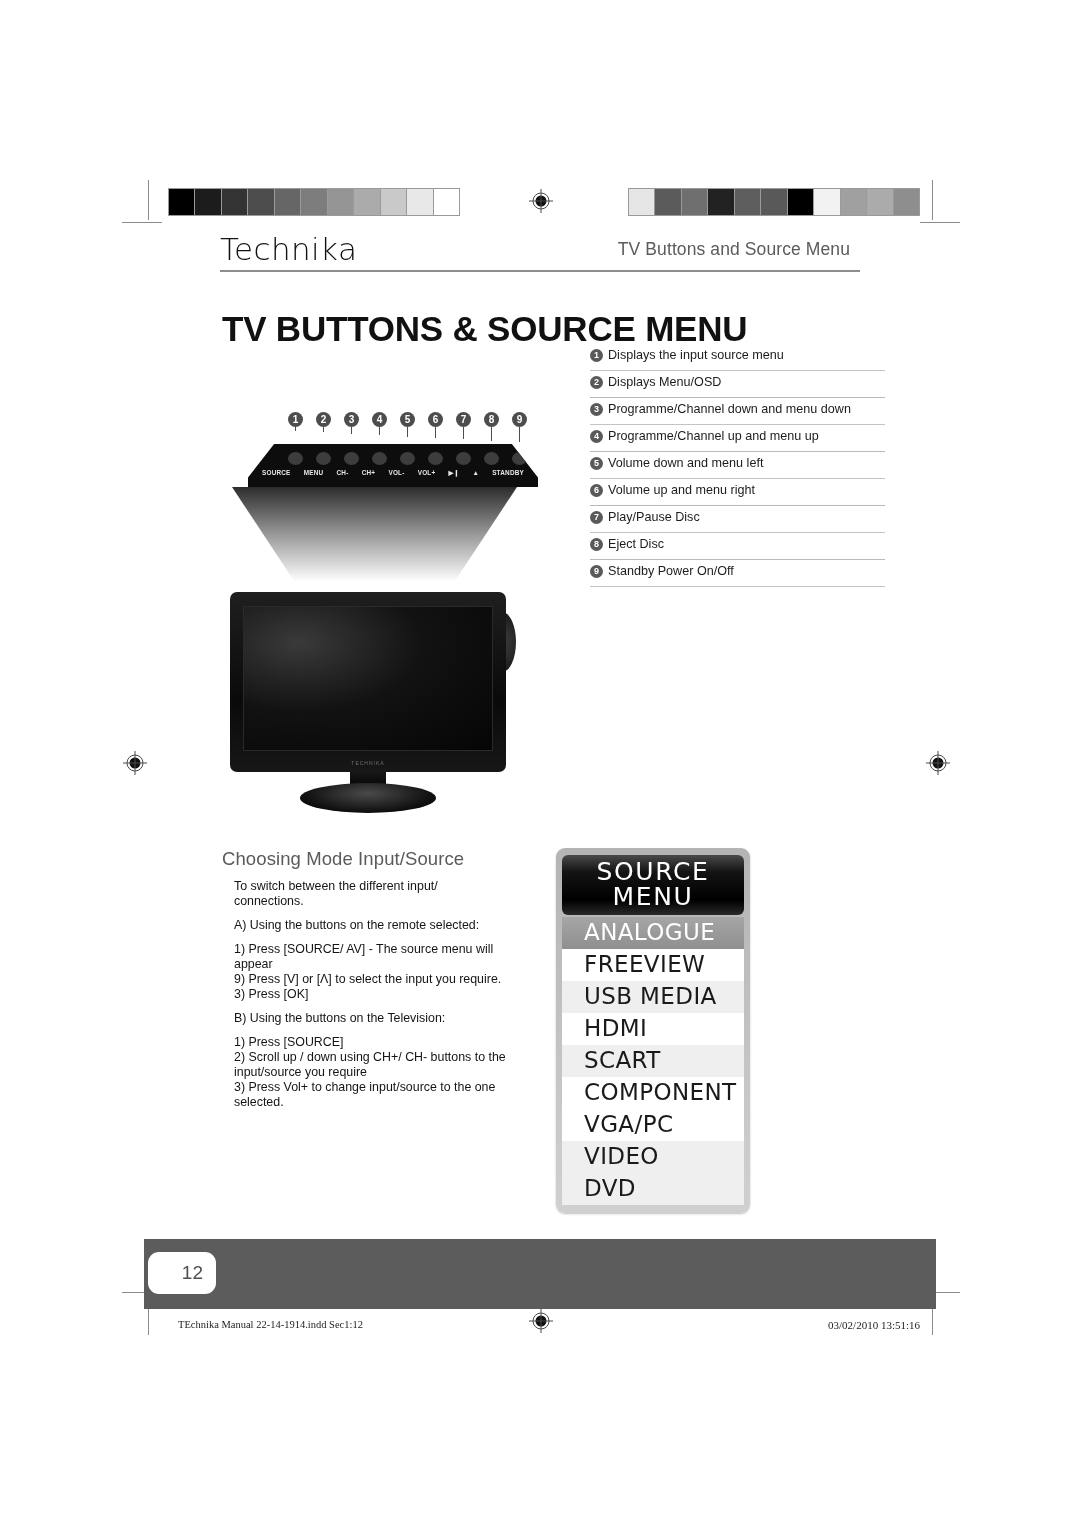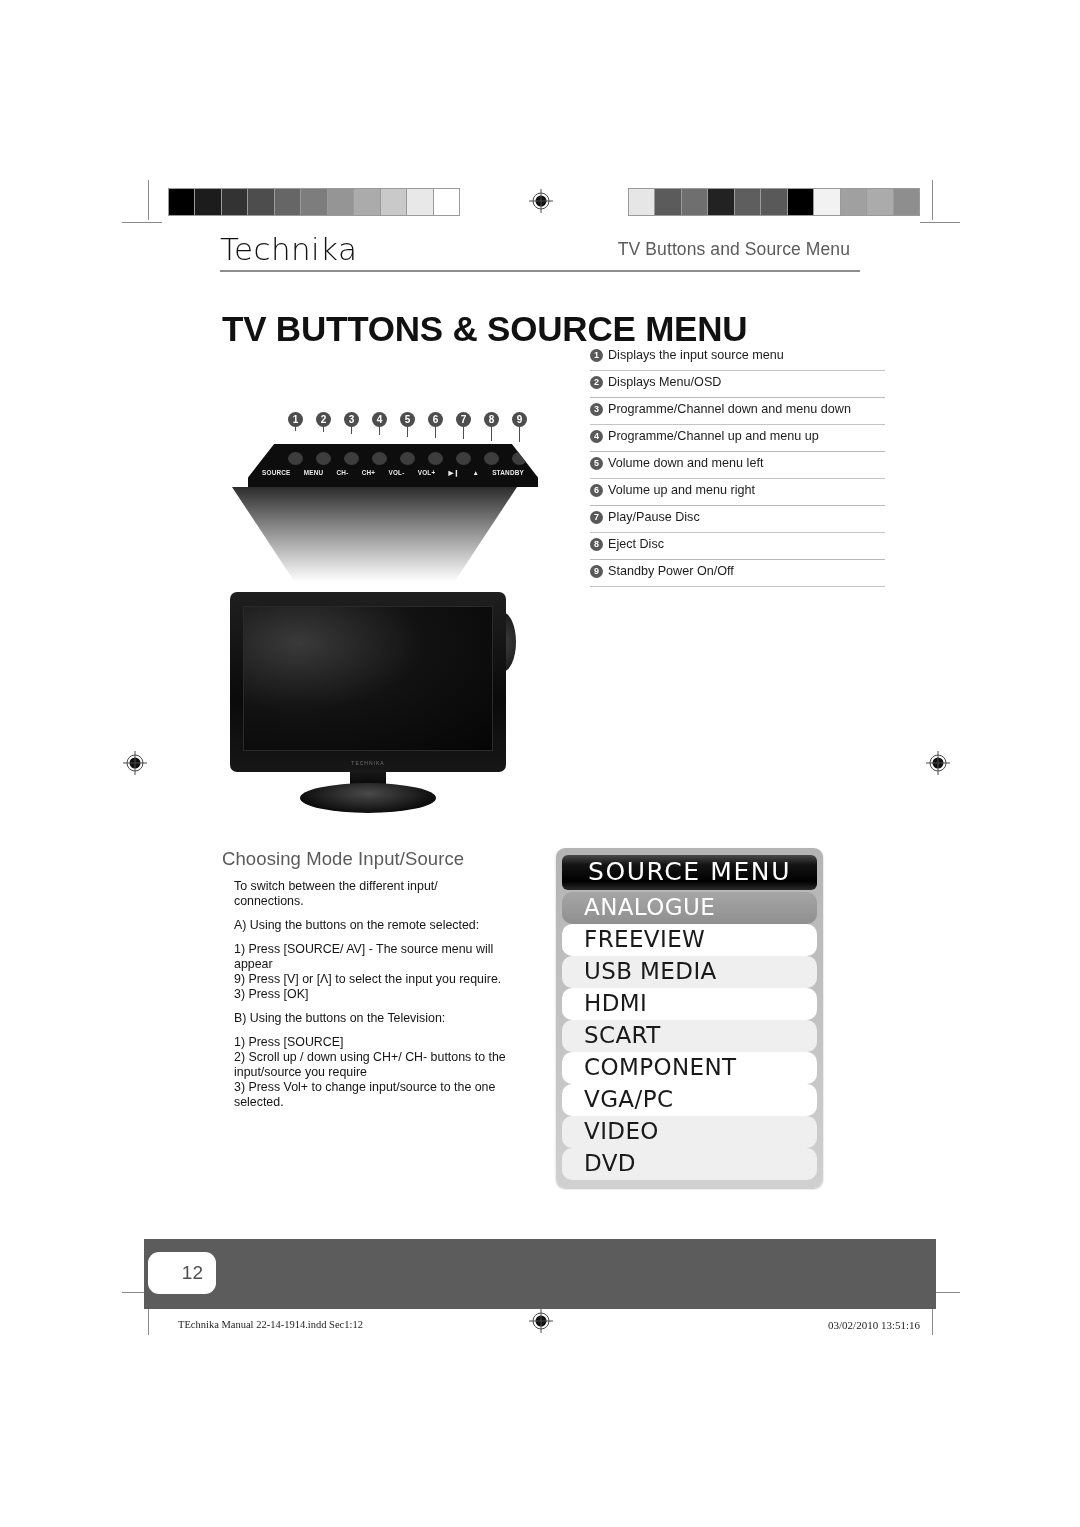--- a/index.html
+++ b/index.html
@@ -235,38 +235,37 @@
     font-size: 18.5px; color: #5a5a5a; font-weight: 400;
     margin-bottom: 9px; letter-spacing: 0.1px;
   }
   .instr p {
     margin: 0 0 9px 12px; font-size: 12.4px; line-height: 15px;
     color: #151515;
   }
 
   
   .osd {
-    position: absolute; left: 556px; top: 848px; width: 267px;
+    position: absolute; left: 556px; top: 848px; width: 194px;
     background: linear-gradient(to bottom, #b4b4b4, #d0d0d0);
     border-radius: 9px; padding: 7px 6px 8px 6px; box-sizing: border-box;
     box-shadow: 0 1px 2px rgba(0,0,0,0.25);
   }
   .osd-title {
     background: linear-gradient(to bottom, #4a4a4a 0%, #141414 28%, #000 75%, #2a2a2a 100%);
     color: #ffffff; border-radius: 6px; text-align: center;
     font-size: 25px; font-weight: 500; letter-spacing: 1.6px;
     padding: 4px 0 6px 0; line-height: 1.0;
     font-family: "DejaVu Sans", sans-serif;
   }
   .osd-list { margin-top: 2px; }
   .osd-item {
     font-size: 23px; letter-spacing: 0.4px; padding: 4px 0 5px 22px;
     color: #1a1a1a; font-family: "DejaVu Sans", sans-serif; font-weight: 400;
     line-height: 1.0;
-    border-radius: 10px;
   }
   .osd-item.alt { background: #efefef; }
   .osd-item.plain { background: #ffffff; }
   .osd-item.selected {
     background: linear-gradient(to bottom, #a6a6a6, #8f8f8f);
     color: #ffffff;
   }
 
   
   .footer-band {

